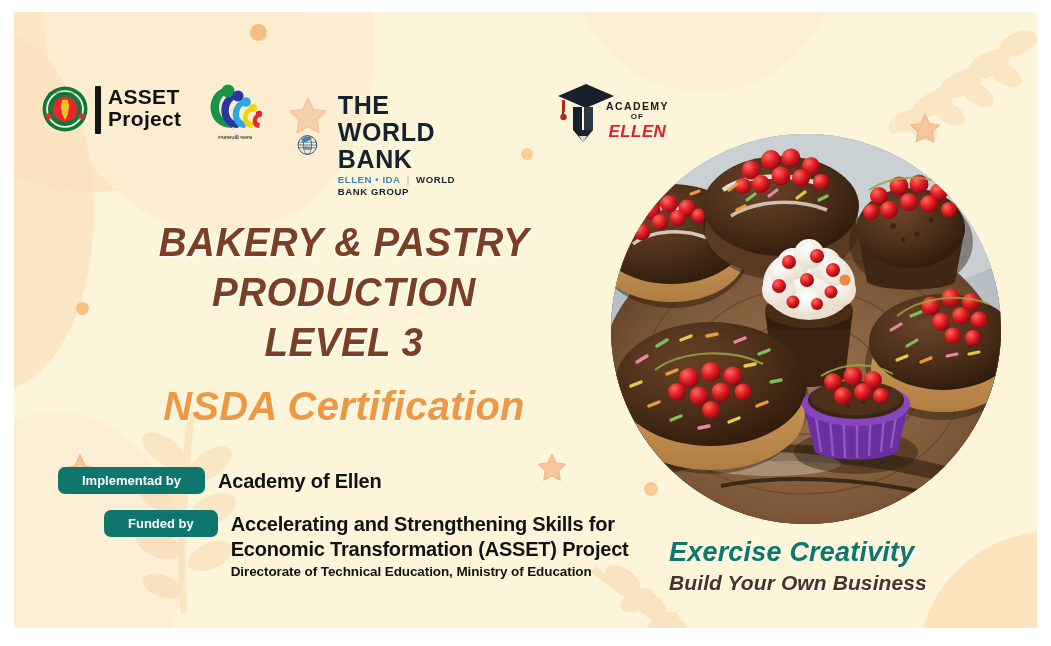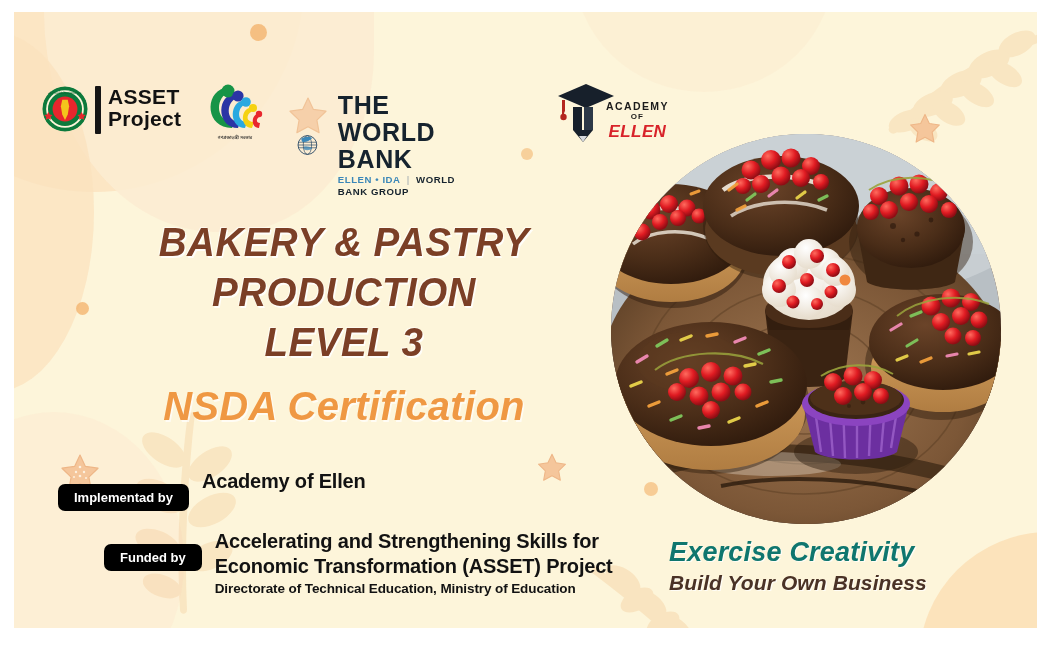--- a/index.html
+++ b/index.html
@@ -53,23 +53,23 @@
           font-size:41px;line-height:50px;letter-spacing:.5px;
           transform:scaleX(.94);transform-origin:center;
           text-shadow:1.5px 1.5px 0 rgba(255,255,255,.85),-1px -1px 0 rgba(255,255,255,.6);}
   .nsda{margin-top:16px;font-weight:bold;font-style:italic;color:#ef9843;
         font-size:40px;line-height:46px;letter-spacing:.3px;
         text-shadow:1.5px 1.5px 0 rgba(255,255,255,.7);}
 
   
   .credits{position:absolute;left:44px;top:455px;width:580px;}
   .credit-row{display:flex;align-items:flex-start;margin-bottom:16px;}
-  .badge{background:#000000;color:#ffffff;border-radius:7px;
-         font-size:13px;font-weight:bold;padding:6px 16px;white-space:nowrap;
-         line-height:15px;margin-top:17px;}
+  .badge{background:#0f766e;color:#ffffff;border-radius:7px;
+         font-size:13px;font-weight:bold;padding:6px 24px;white-space:nowrap;
+         line-height:15px;}
   .badge-fund{margin-left:46px;}
   .credit-body{margin-left:13px;padding-top:2px;}
   .credit-main{font-size:20px;font-weight:bold;color:#121212;line-height:25px;letter-spacing:-.2px;}
   .credit-sub{font-size:13.5px;font-weight:bold;color:#121212;line-height:17px;margin-top:1px;letter-spacing:-.1px;}
 
   
   .photo{position:absolute;left:597px;top:122px;width:390px;height:390px;border-radius:50%;
          overflow:hidden;background:#6b4a33;}
   .photo svg{display:block;}
 

